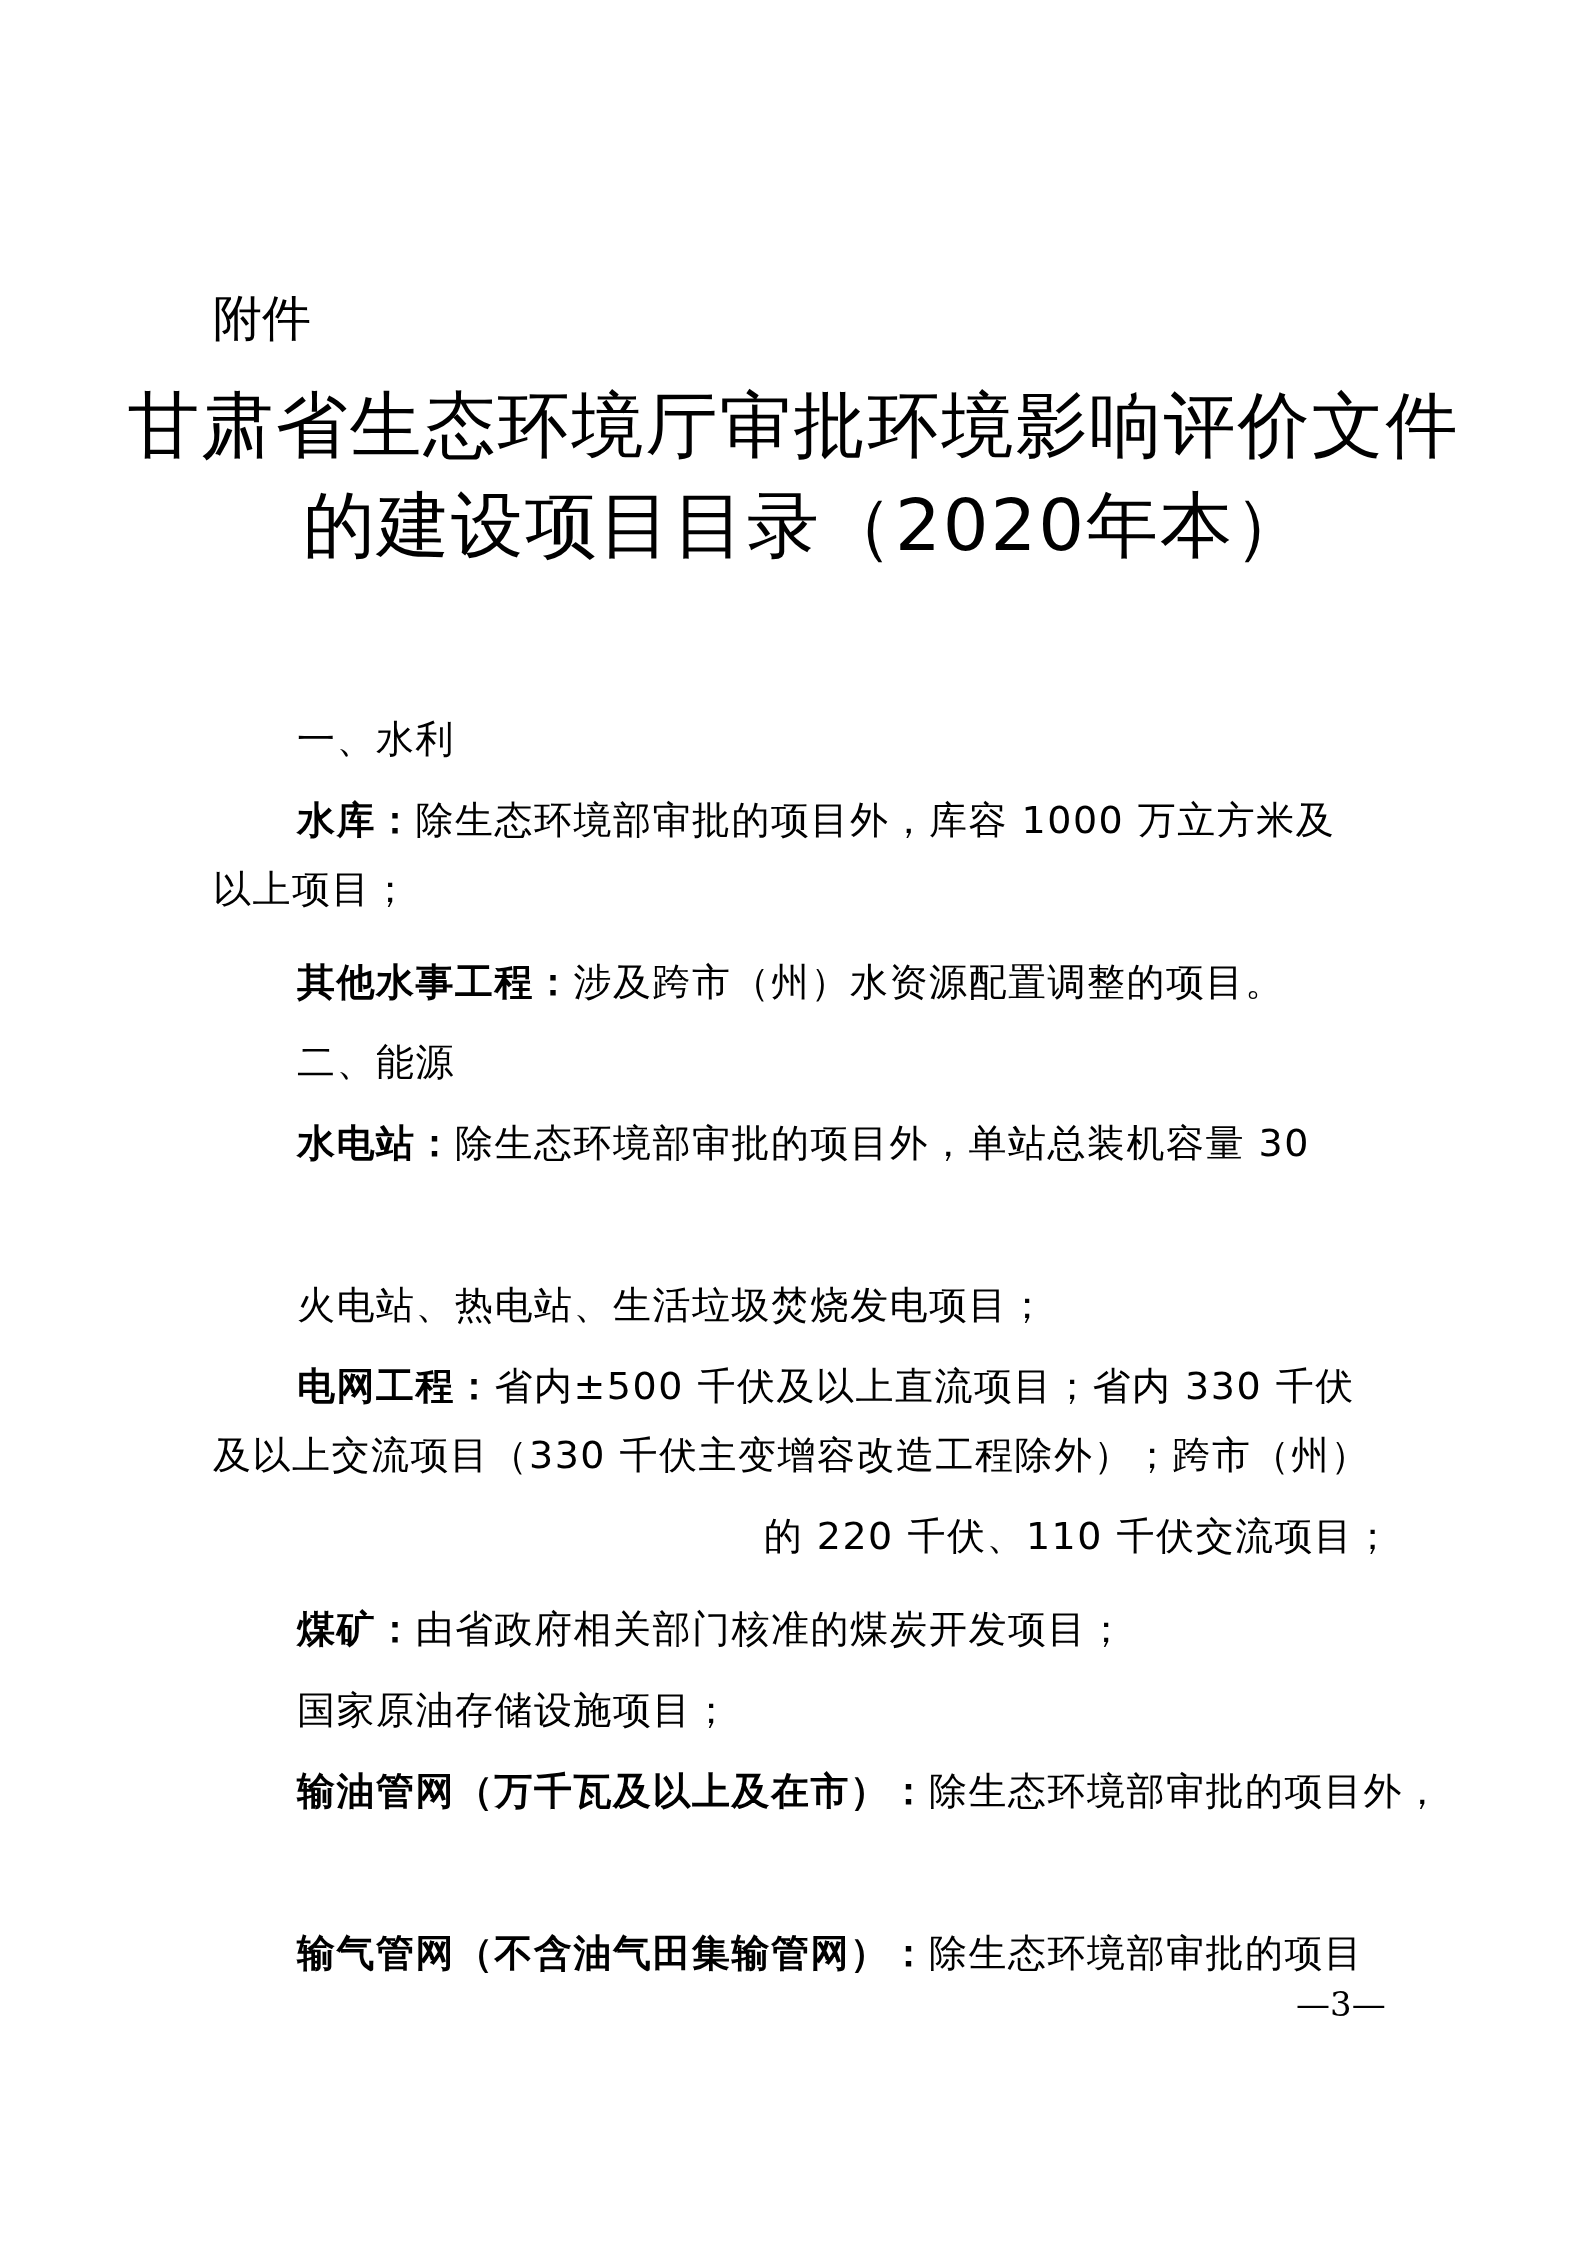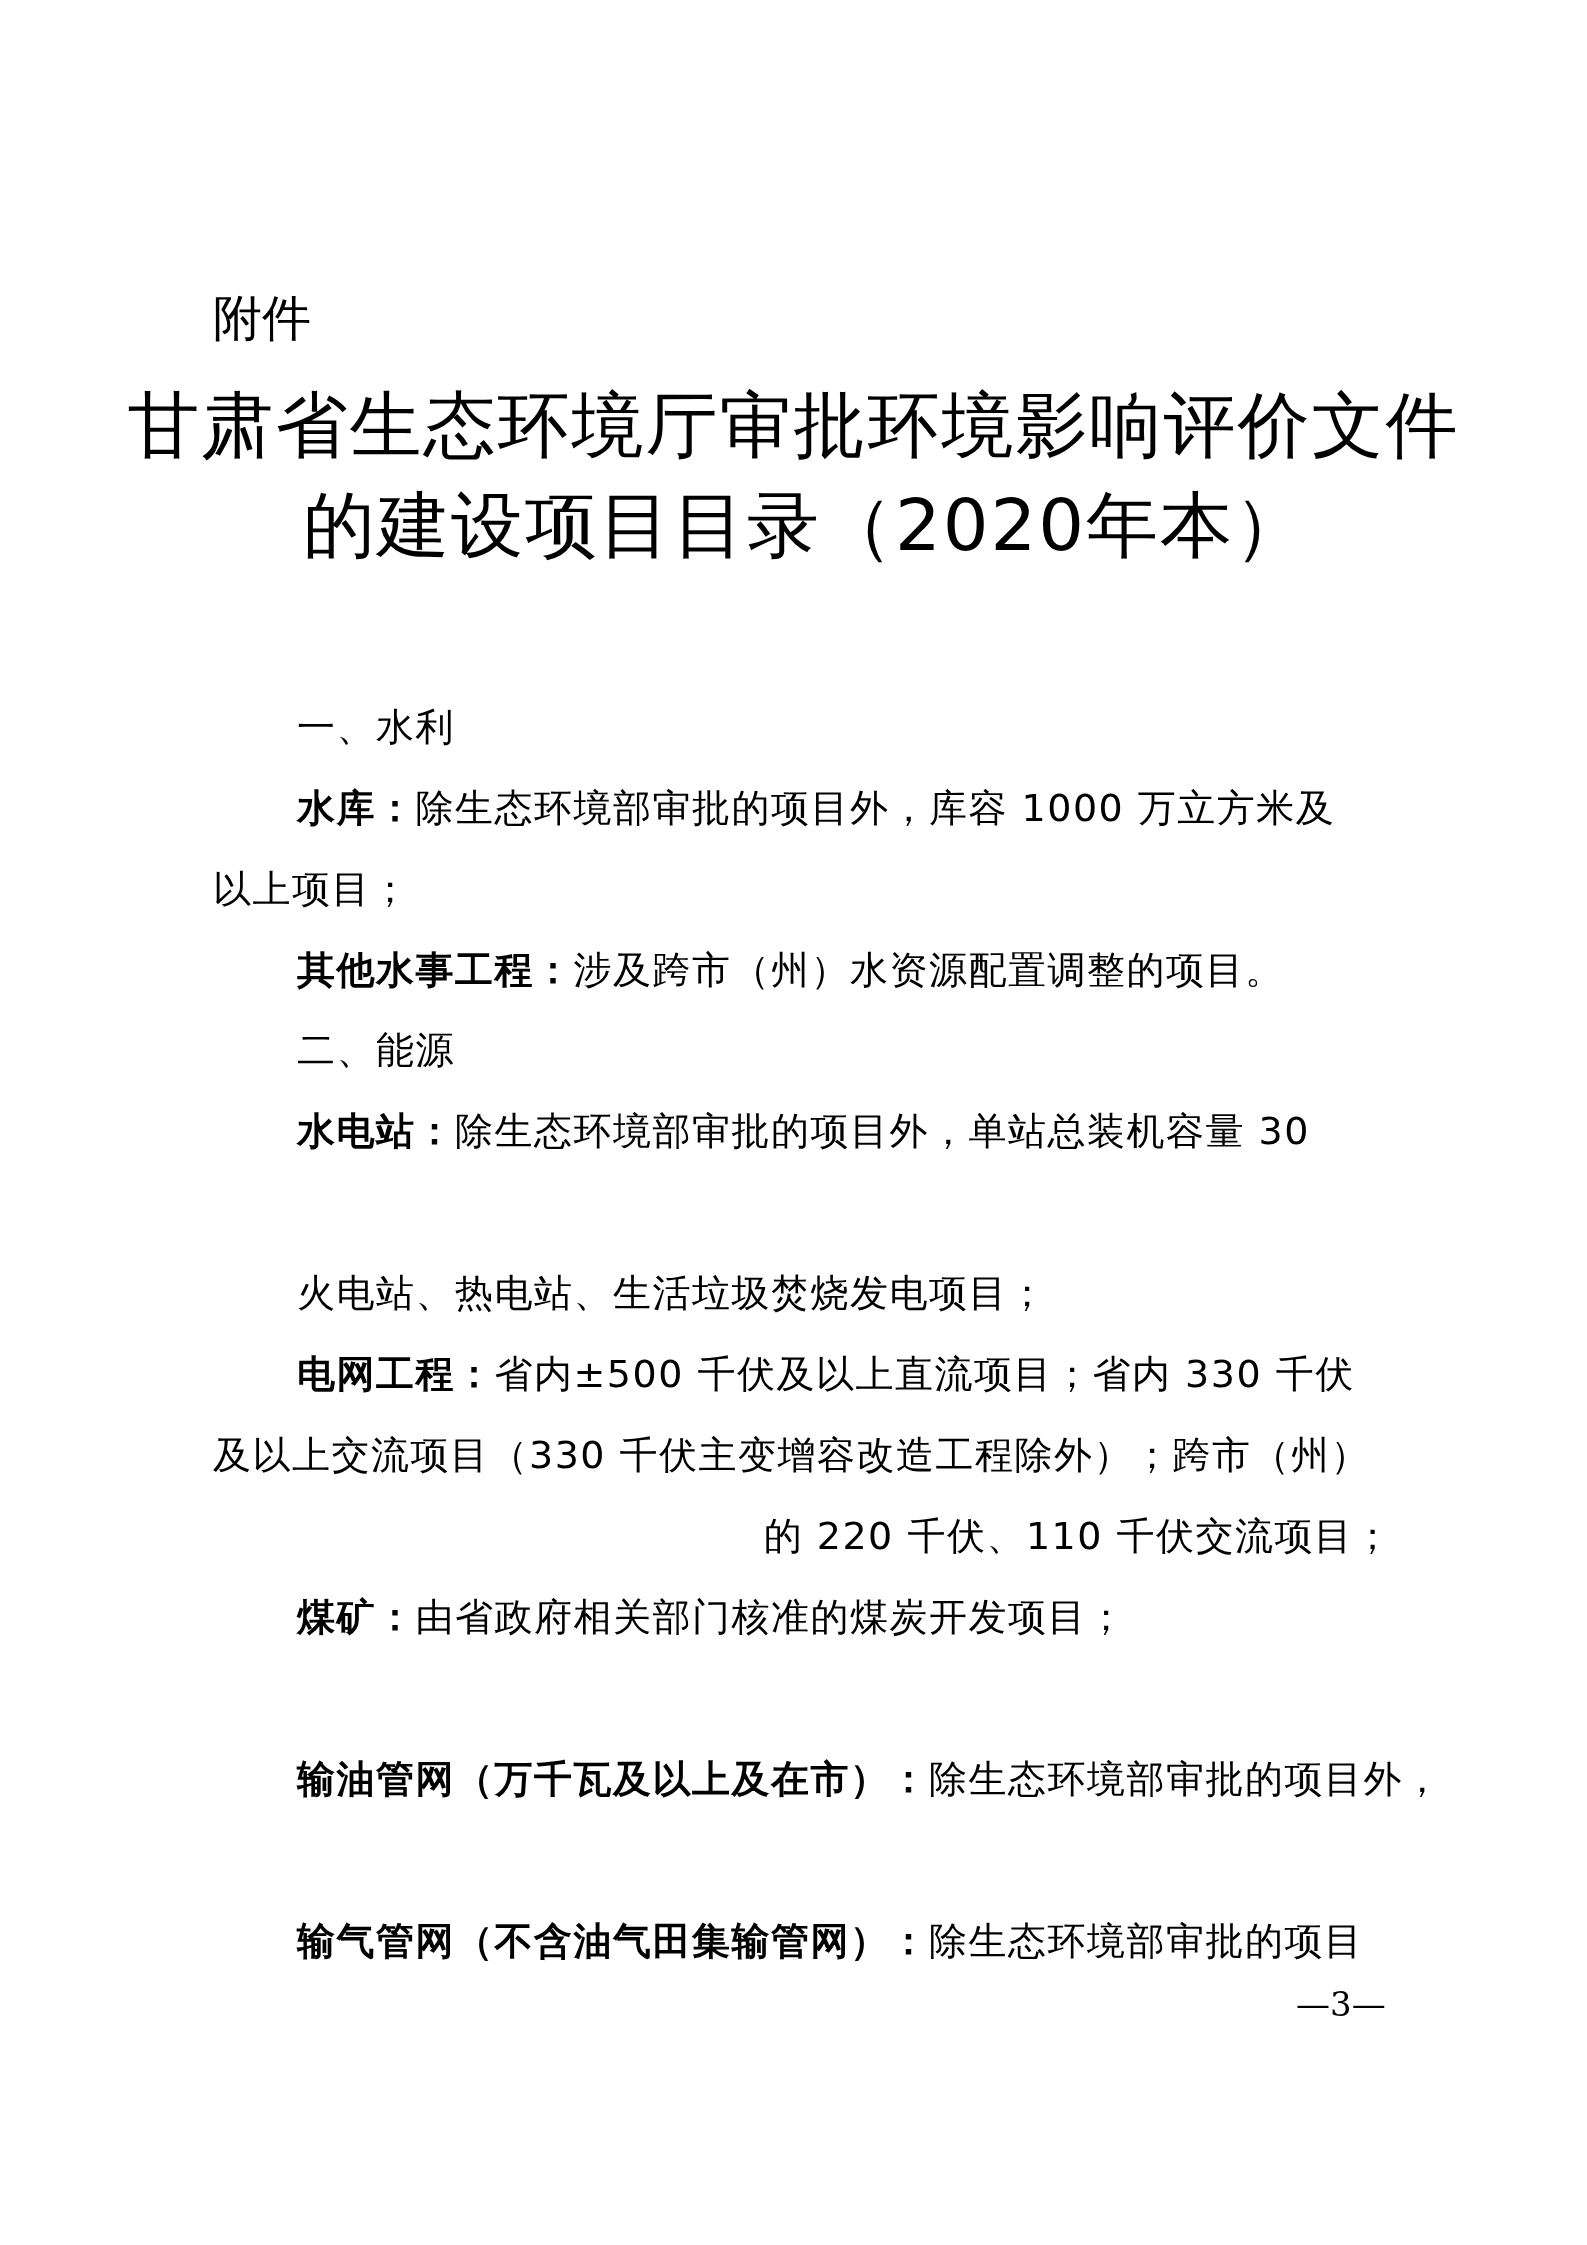--- a/index.html
+++ b/index.html
@@ -1,21 +1,21 @@
 <!DOCTYPE html>
 <html><head>
 <meta charset="utf-8">
 <style>
   html, body { margin: 0; padding: 0; background: #ffffff; }
   body { width: 1587px; height: 2245px; position: relative; overflow: hidden;
          font-family: "DejaVu Sans", "Liberation Sans", sans-serif; color: #000; }
   .page { position: absolute; left: 0; top: 0; width: 1587px; height: 2245px; background: #fff; }
   .line { position: absolute; left: 213px; width: 1180px; white-space: nowrap;
           font-size: 38px; line-height: 50px; letter-spacing: 1.5px; }
-  .indent { left: 297px; width: 1100px; }
+  .indent { left: 297px; width: 1100px; margin-top: 12px; }
   .attach { position: absolute; left: 213px; top: 294px; font-size: 49px; line-height: 50px; }
   .title { position: absolute; left: 0; width: 1587px; text-align: center;
            font-size: 72px; line-height: 70px; letter-spacing: 2px; }
   .t1 { top: 390px; }
   .t2 { top: 490px; padding-left: 24px; box-sizing: border-box; }
   b { font-weight: bold; }
   .pageno { position: absolute; left: 1296px; top: 1984px; font-family: "DejaVu Serif", "Liberation Serif", serif;
             font-size: 34px; line-height: 40px; }
 </style>
 </head>
@@ -50,20 +50,21 @@
   <div class="line indent" style="top:1349px;">
     <b>电网工程：</b><span>省内±500 千伏及以上直流项目；省内 330  千伏</span>
   </div>
   <div class="line" style="top:1430px;">及以上交流项目（330 千伏主变增容改造工程除外）；跨市（州）</div>
   <div class="line" style="top:1511px;text-align:right;">的 220 千伏、110 千伏交流项目；</div>
 
   <div class="line indent" style="top:1592px;">
     <b>煤矿：</b><span>由省政府相关部门核准的煤炭开发项目；</span>
   </div>
 
+  <div class="line indent" style="top:1673px;">国家原油存储设施项目；</div>
 
   <div class="line indent" style="top:1754px;">
     <b>输油管网（万千瓦及以上及在市）：</b><span>除生态环境部审批的项目外，</span>
   </div>
 
   <div class="line indent" style="top:1916px;">
     <b>输气管网（不含油气田集输管网）：</b><span>除生态环境部审批的项目</span>
   </div>
 
   <div class="pageno">—3—</div>

